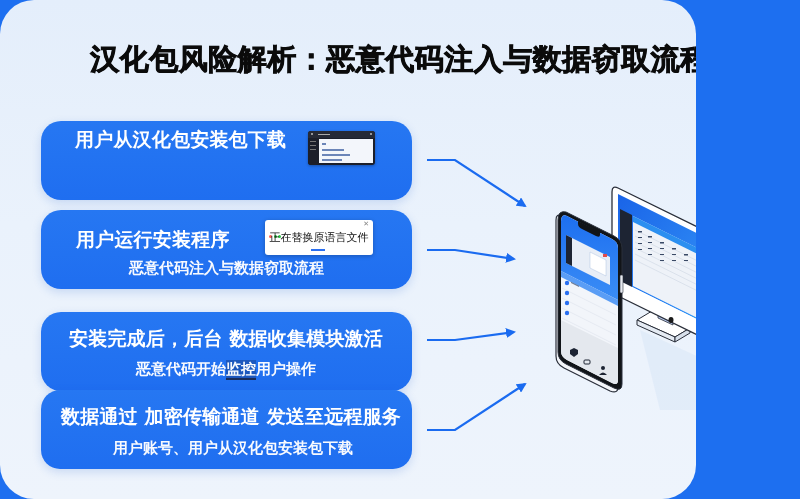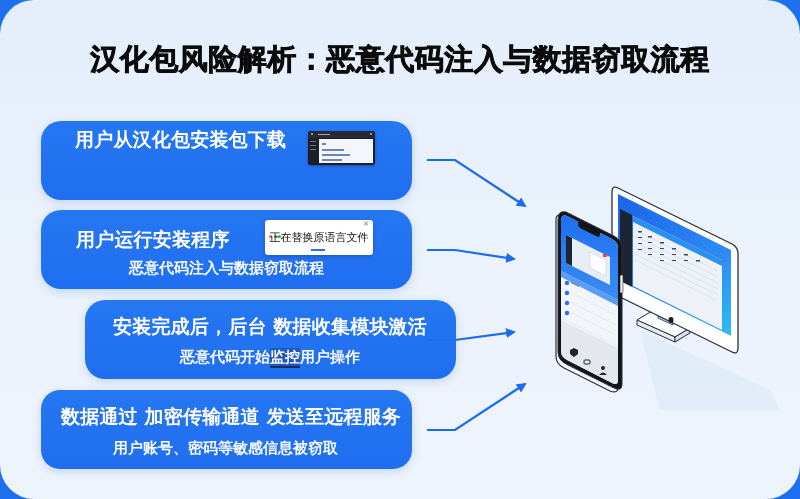--- a/index.html
+++ b/index.html
@@ -5,21 +5,21 @@
     * { box-sizing: border-box; margin: 0; padding: 0; }
     html, body { width: 800px; height: 499px; overflow: hidden; }
     body {
       background: #1d6ff0;
       font-family: "DejaVu Sans", "Liberation Sans", sans-serif;
       position: relative;
     }
     .panel {
       position: absolute;
       left: 0; top: 0;
-      width: 800px; height: 499px;
+      width: 696px; height: 499px;
       background: linear-gradient(180deg, #e4eefb 0%, #eaf2fc 45%, #eef4fc 100%);
       border-radius: 34px;
       overflow: hidden;
     }
     .title {
       position: absolute;
       left: 0; top: 40px;
       width: 800px;
       text-align: center;
       font-size: 29px;
@@ -47,21 +47,21 @@
     }
     .card .sub {
       position: absolute;
       font-size: 15px;
       font-weight: bold;
       white-space: nowrap;
       opacity: 0.97;
     }
     .card1 { top: 121px; }
     .card2 { top: 210px; }
-    .card3 { top: 300px; margin-left: 44px; }
+    .card3 { top: 312px; }
     .card4 { top: 390px; border-radius: 19px; }
 
     .card1 .main { left: 34px; top: 6px; }
     .card1 .sub { left: 68px; top: 48px; }
     .card2 .main { left: 35px; top: 17px; }
     .card2 .sub { left: 88px; top: 49px; }
     .card3 .main { left: 28px; top: 14px; }
     .card3 .sub { left: 95px; top: 48px; }
     .card4 .main { left: 20px; top: 14px; }
     .card4 .sub { left: 72px; top: 49px; }
@@ -149,21 +149,21 @@
 
   <div class="card card3">
     <div class="main">安装完成后，后台 数据收集模块激活</div>
     <div class="sub">
       <span>恶意代码开始</span><span class="hl">监控</span><span>用户操作</span>
     </div>
   </div>
 
   <div class="card card4">
     <div class="main">数据通过 加密传输通道 发送至远程服务</div>
-    <div class="sub">用户账号、密码等敏感信息被窃取</div>
+    <div class="sub">用户账号、用户从汉化包安装包下载</div>
   </div>
 
   <svg class="arrows" viewBox="0 0 800 499">
     <defs>
       <marker id="ah" markerWidth="10" markerHeight="10" refX="8" refY="5" orient="auto" markerUnits="userSpaceOnUse">
         <path d="M0,0 L10,5 L0,10 Z" fill="#1a6bf0"></path>
       </marker>
     </defs>
     <polyline points="427,160 455,160 525,206" fill="none" stroke="#1a6bf0" stroke-width="2.2" marker-end="url(#ah)"></polyline>
     <polyline points="427,250 455,250 514,259" fill="none" stroke="#1a6bf0" stroke-width="2.2" marker-end="url(#ah)"></polyline>

